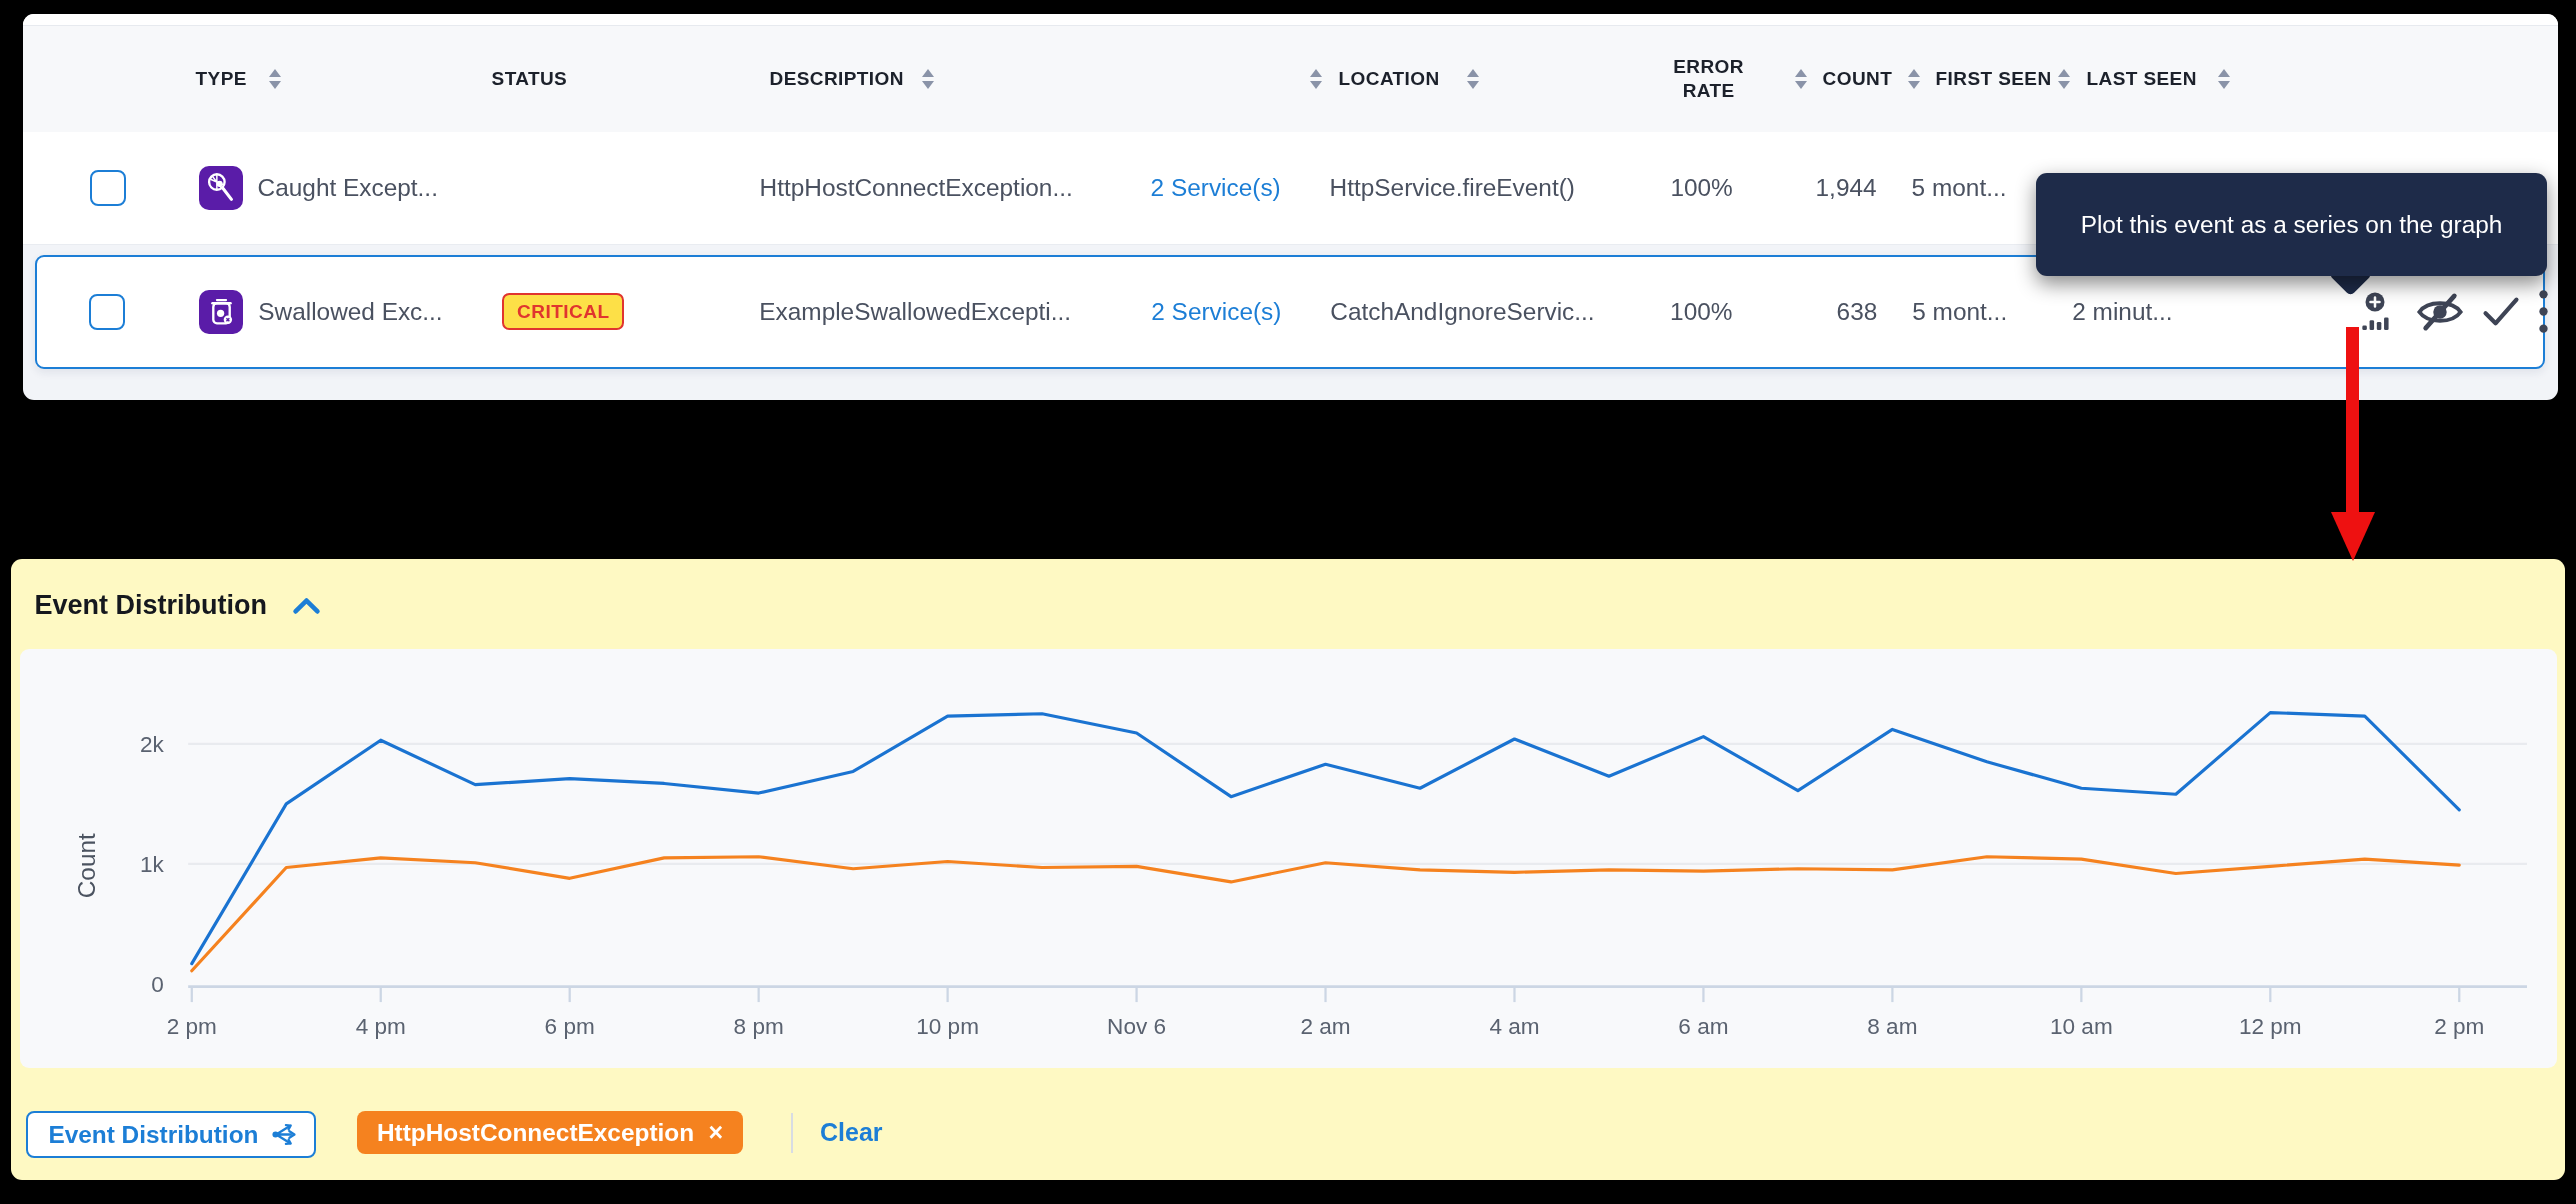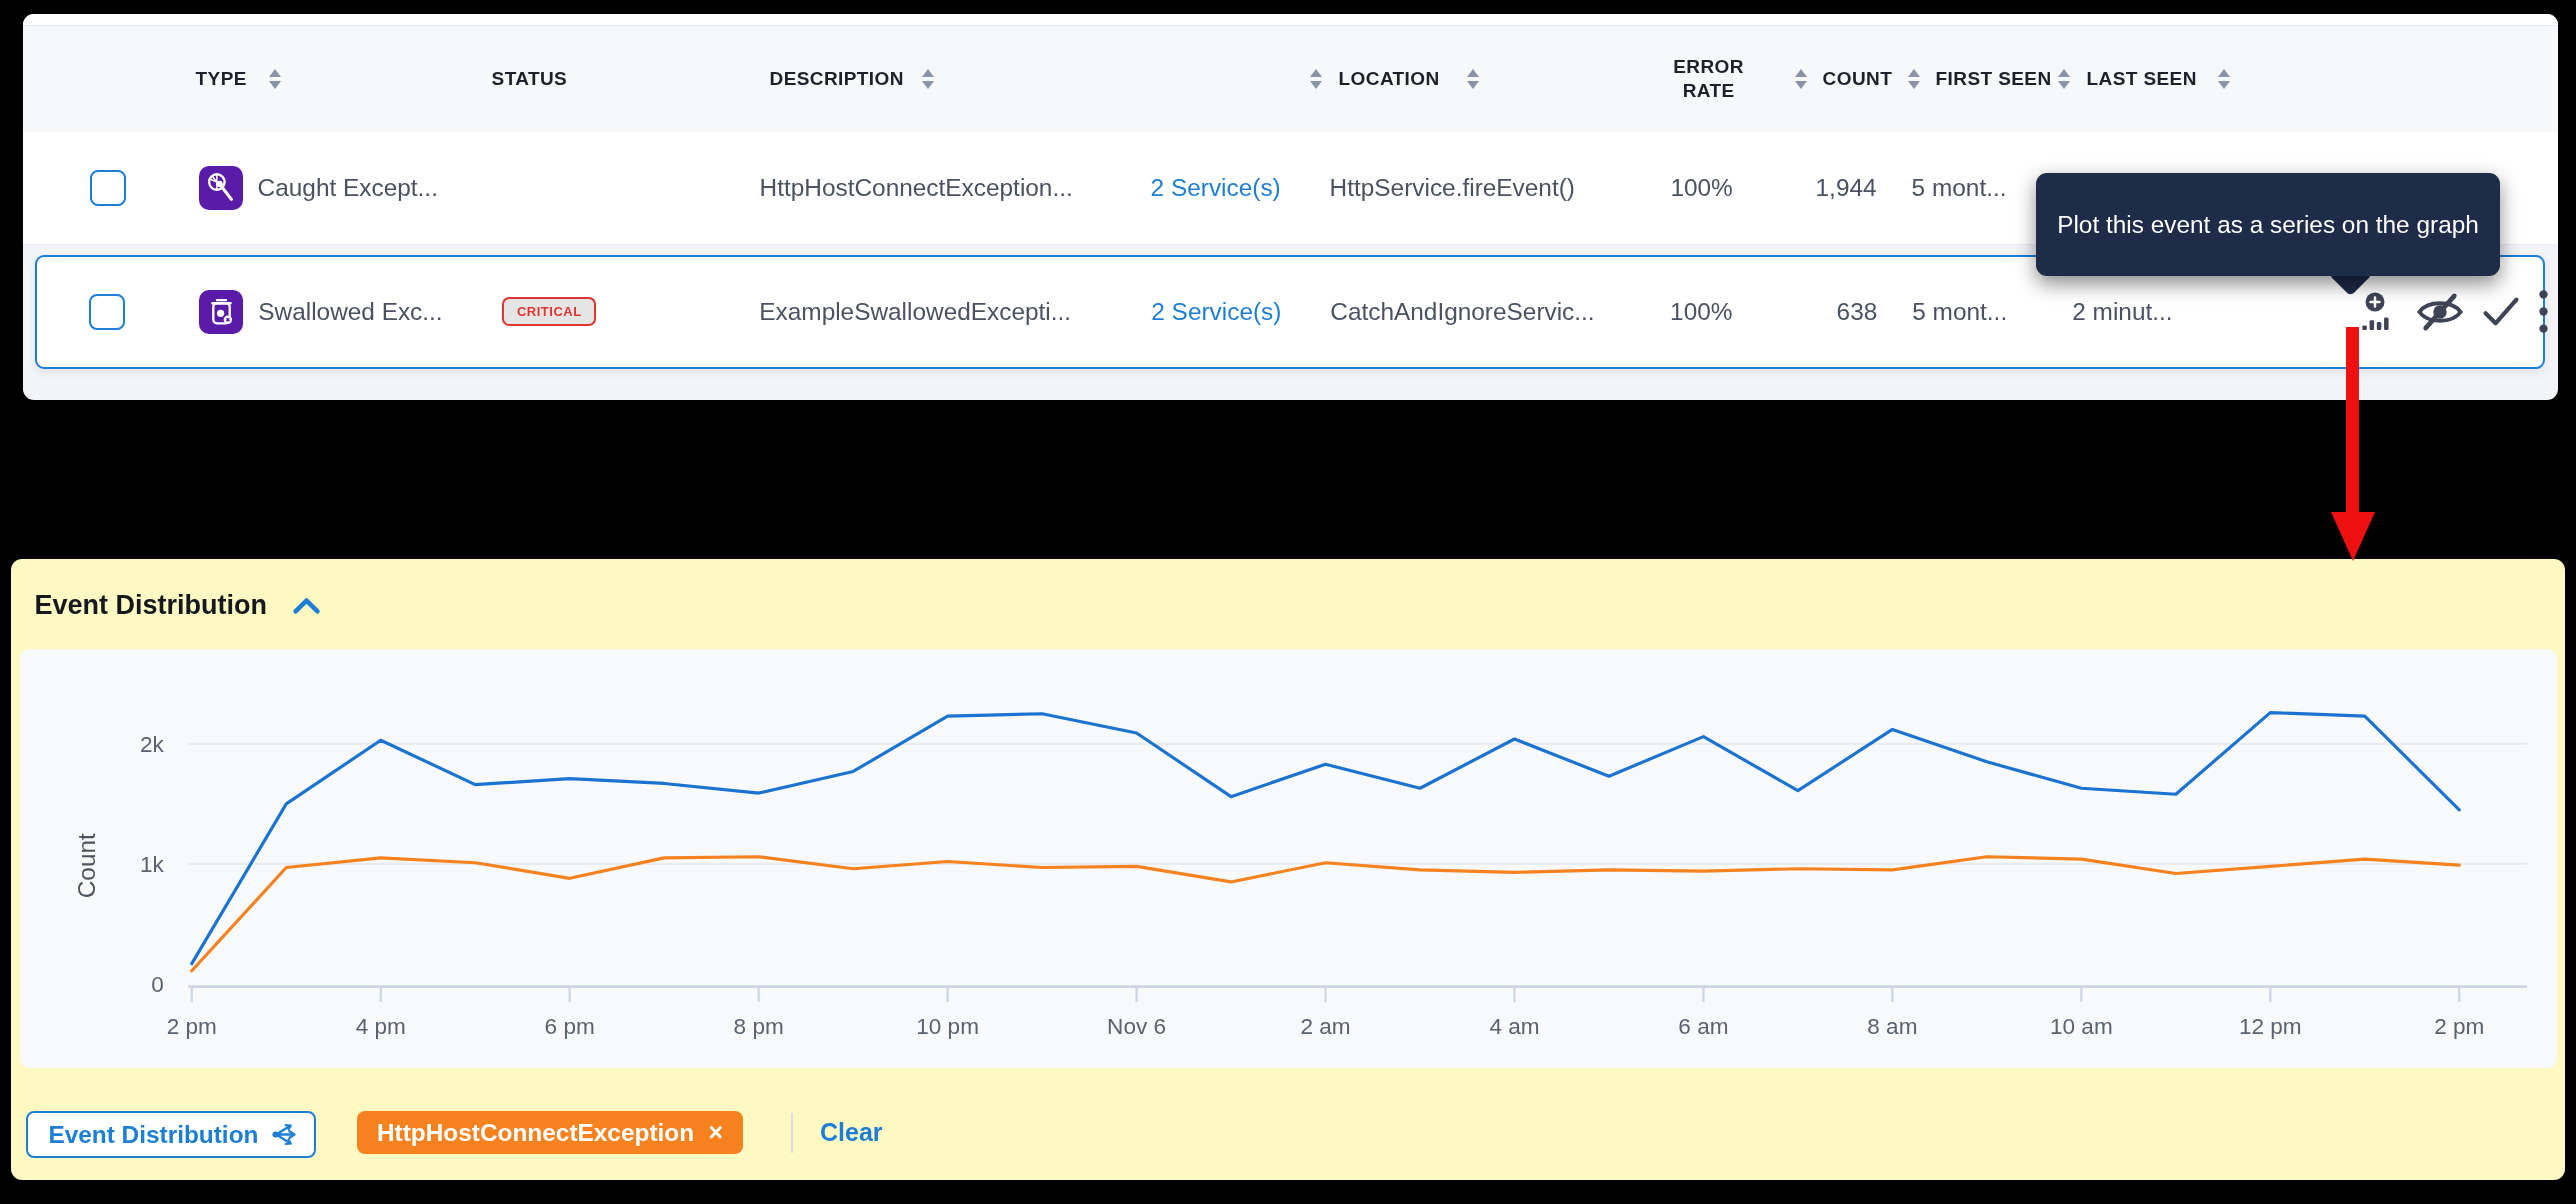--- a/index.html
+++ b/index.html
@@ -30,27 +30,27 @@
   .sorticon{display:inline-flex;flex-direction:column;gap:3.6px;align-items:center;}
   .sorticon .up{width:0;height:0;border-left:6.3px solid transparent;border-right:6.3px solid transparent;
                 border-bottom:8.1px solid #8a93a8;}
   .sorticon .dn{width:0;height:0;border-left:6.3px solid transparent;border-right:6.3px solid transparent;
                 border-top:8.1px solid #8a93a8;}
   .s-abs{top:0;height:100%;display:flex;align-items:center;}
 
   .checkbox{width:32px;height:32px;border:2.7px solid var(--accent-blue);border-radius:8.1px;background:#fff;}
   .type-icon{width:44px;height:44px;background:#5a1ca8;border-radius:10px;
              display:flex;align-items:center;justify-content:center;}
-  .badge-critical{font-size:13px;font-weight:800;color:var(--critical-red);
+  .badge-critical{font-size:19px;font-weight:800;color:var(--critical-red);
                   border:2.7px solid var(--critical-red);border-radius:7.2px;
-                  padding:5.4px 12.7px;letter-spacing:0.5px;background:#e5e5e5;text-align:center;}
+                  padding:5.4px 12.7px;letter-spacing:0.5px;background:#fde047;text-align:center;}
   .action{display:flex;align-items:center;justify-content:center;cursor:pointer;}
 
   
-  #tooltip{left:2036px;top:173px;width:464px;height:103px;background:var(--tooltip-bg);
+  #tooltip{left:2036px;top:173px;width:511px;height:103px;background:var(--tooltip-bg);
            border-radius:11px;display:flex;align-items:center;justify-content:center;
            box-shadow:0 7.2px 20px rgba(0,0,0,.45);z-index:60;}
   #tooltip .txt{color:#fff;font-size:24.4px;font-weight:500;}
   #tooltip-pointer{left:2335px;top:259px;width:31px;height:31px;background:var(--tooltip-bg);
                    transform:rotate(45deg);border-radius:5.4px;z-index:59;}
 
   
   #red-arrow-shaft{left:2346px;top:327px;width:12.7px;height:186px;background:var(--arrow-red);z-index:70;}
   #red-arrow-head{left:2331px;top:512px;width:0;height:0;z-index:70;
                   border-left:22px solid transparent;border-right:22px solid transparent;

